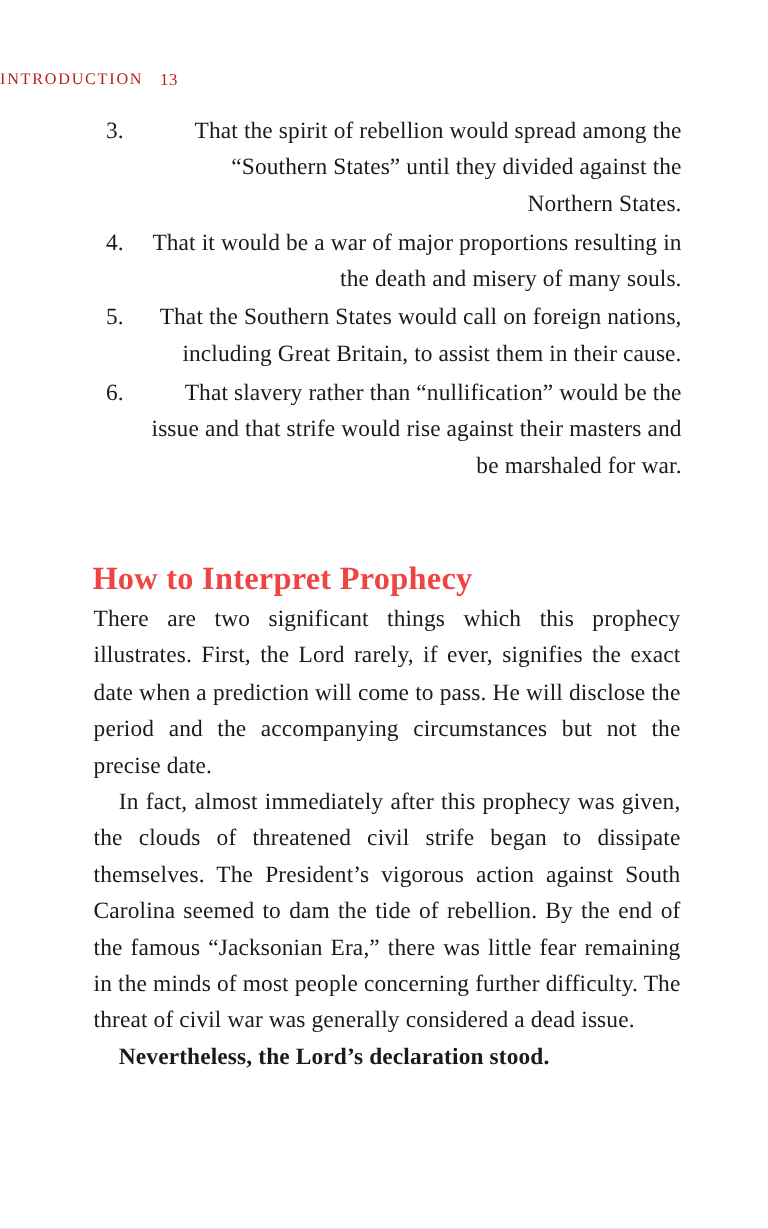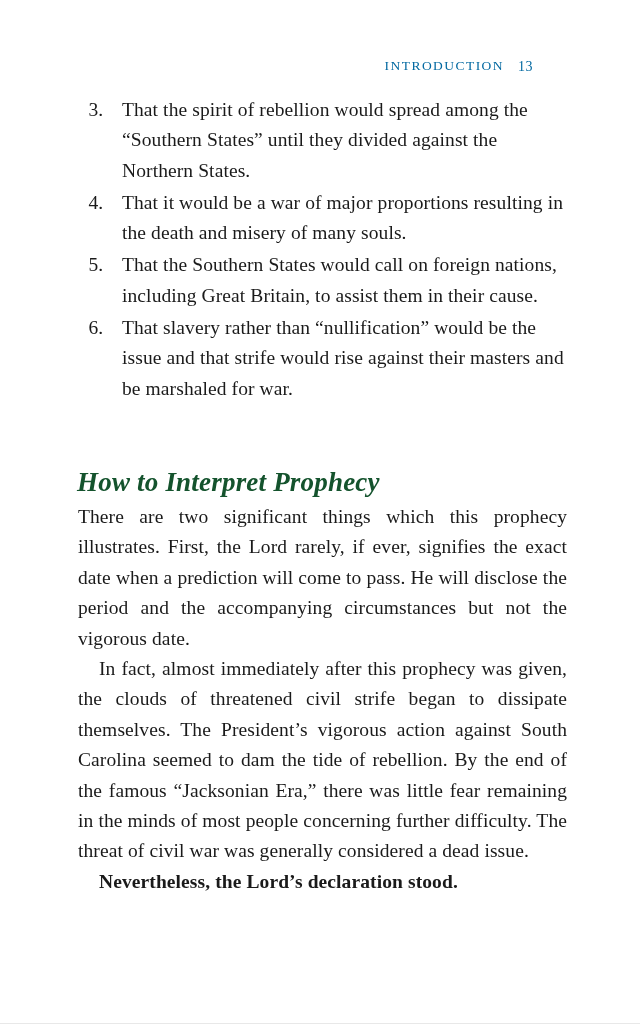--- a/index.html
+++ b/index.html
@@ -22,24 +22,24 @@
     inset: 0;
     background: #ffffff;
   }
 
   
   .running-head {
     position: absolute;
     top: 58px;
     left: 0;
     width: 533px;
-    text-align: right;
+    text-align: left;
     font-size: 13.5px;
     letter-spacing: 1.45px;
-    color: #0369a1;
+    color: #b91c1c;
     white-space: nowrap;
   }
   .running-head .rh-title {
     font-variant: small-caps;
     text-transform: uppercase;
     font-size: 13.5px;
   }
   .running-head .rh-folio {
     display: inline-block;
     margin-left: 14px;
@@ -68,34 +68,33 @@
     padding-right: 19px;
     box-sizing: border-box;
     font-size: 19.5px;
     line-height: 30.3px;
     color: #1a1a1a;
   }
   .list-text {
     flex: 1 1 auto;
     font-size: 19.5px;
     line-height: 30.3px;
-    text-align: left;
+    text-align: right;
     color: #1a1a1a;
     letter-spacing: 0.1px;
   }
 
   
   .section-heading {
     position: absolute;
     top: 443px;
     left: 77px;
-    font-style: italic;
     font-size: 27px;
     line-height: 34px;
-    color: #14532d;
+    color: #ef4444;
     letter-spacing: 0.2px;
     white-space: nowrap;
   }
 
   
   .body-copy {
     position: absolute;
     top: 502px;
     left: 78px;
     width: 489px;
@@ -151,19 +150,19 @@
     </li>
     <li class="list-item">
       <span class="list-marker">6.</span>
       <span class="list-text">That slavery rather than “nullification” would be the issue and that strife would rise against their masters and be marshaled for war.</span>
     </li>
   </ol>
 
   <h2 class="section-heading">How to Interpret Prophecy</h2>
 
   <div class="body-copy">
-    <p class="body-par">There are two significant things which this prophecy illustrates. First, the Lord rarely, if ever, signifies the exact date when a prediction will come to pass. He will disclose the period and the accompanying circumstances but not the vigorous date.</p>
+    <p class="body-par">There are two significant things which this prophecy illustrates. First, the Lord rarely, if ever, signifies the exact date when a prediction will come to pass. He will disclose the period and the accompanying circumstances but not the precise date.</p>
     <p class="body-par indented">In fact, almost immediately after this prophecy was given, the clouds of threatened civil strife began to dissipate themselves. The President’s vigorous action against South Carolina seemed to dam the tide of rebellion. By the end of the famous “Jacksonian Era,” there was little fear remaining in the minds of most people concerning further difficulty. The threat of civil war was generally considered a dead issue.</p>
     <p class="body-par indented no-justify">Nevertheless, the Lord’s declaration stood.</p>
   </div>
 
   <div class="edge-line"></div>
 </div>
 
 </body></html>

